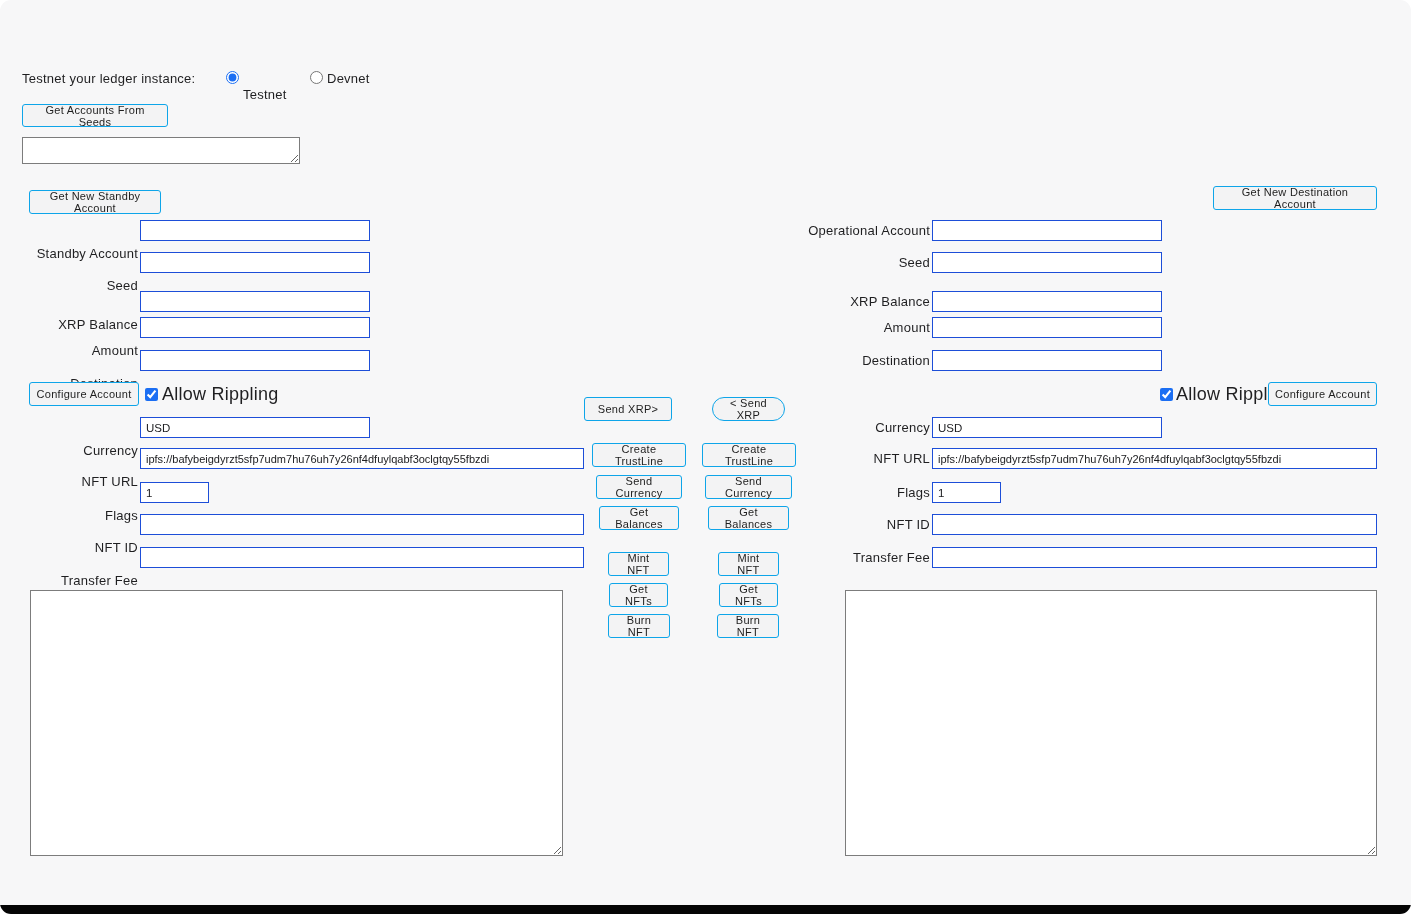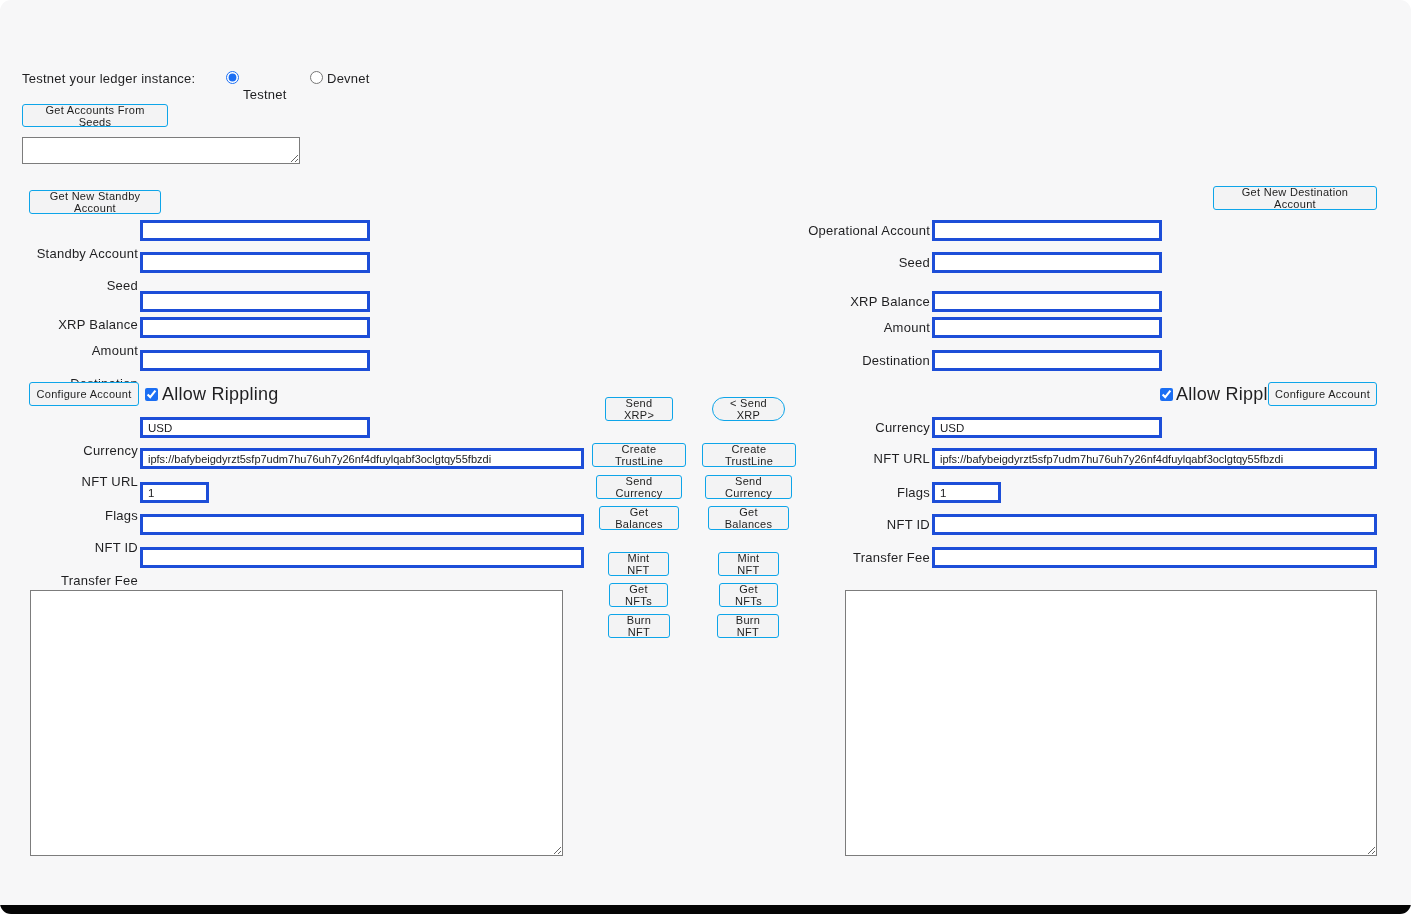--- a/index.html
+++ b/index.html
@@ -21,21 +21,21 @@
   .lab-testnet { left:243px; top:70px;margin-top:16px; }
   .lab-devnet  { left:327px; top:70px; }
 
   .btn {
     box-sizing:border-box; display:flex; align-items:center; justify-content:center;
     background:#f3f3f4; border:1px solid #0ea5e9; border-radius:3px;
     font-family:Liberation Sans, sans-serif; font-size:11px; letter-spacing:0.3px;
     color:#1e1e1e; padding:0 6px; cursor:pointer; height:24px;
   }
   .inp {
-    box-sizing:border-box; height:21px; background:#ffffff; border:3px solid #1d4ed8;
+    box-sizing:border-box; height:21px; background:#ffffff; border:1px solid #1d4ed8;
     border-radius:0; padding:0 5px; font-family:"Liberation Sans", sans-serif;
     font-size:11.5px; color:#202124; outline:none;
   }
   .inp.url { font-size:11px; }
   .ta {
     box-sizing:border-box; background:#ffffff; border:1px solid #7c7c7c;
     font-family:"Liberation Sans", sans-serif; font-size:11px; color:#202124;
     resize:both; outline:none; padding:2px 4px;
   }
   .f-lbl { display:flex; align-items:center; justify-content:flex-end; height:21px;
@@ -60,21 +60,21 @@
   .chklab-r { left:1176px; top:385px; }
 
   
   [data-name="get-accounts-from-seeds-button"] { left:22px; top:104px; width:146px; height:23px; }
   [data-name="seeds-textarea"] { left:22px; top:137px; width:278px; height:27px; }
   [data-name="get-new-standby-account-button"] { left:29px; top:190px; width:132px; }
   [data-name="get-new-operational-account-button"] { left:1213px; top:186px; width:164px; }
   [data-name="standby-configure-account-button"] { left:29px; top:382px; width:110px; }
   [data-name="operational-configure-account-button"] { left:1268px; top:382px; width:109px; }
 
-  [data-name="standby-send-xrp-button"]        { left:605px; top:397px; width:68px; }
+  [data-name="standby-send-xrp-button"]        { left:584px; top:397px; width:88px; }
   [data-name="operational-send-xrp-button"]    { left:712px; top:397px; width:73px;border-radius:12px; }
   [data-name="standby-create-trustline-button"]     { left:592px; top:443px; width:94px; }
   [data-name="operational-create-trustline-button"] { left:702px; top:443px; width:94px; }
   [data-name="standby-send-currency-button"]        { left:596px; top:475px; width:86px; }
   [data-name="operational-send-currency-button"]    { left:705px; top:475px; width:87px; }
   [data-name="standby-get-balances-button"]         { left:599px; top:506px; width:80px; }
   [data-name="operational-get-balances-button"]     { left:708px; top:506px; width:81px; }
   [data-name="standby-mint-nft-button"]        { left:608px; top:552px; width:61px; }
   [data-name="operational-mint-nft-button"]    { left:718px; top:552px; width:61px; }
   [data-name="standby-get-nfts-button"]        { left:609px; top:583px; width:59px; }

